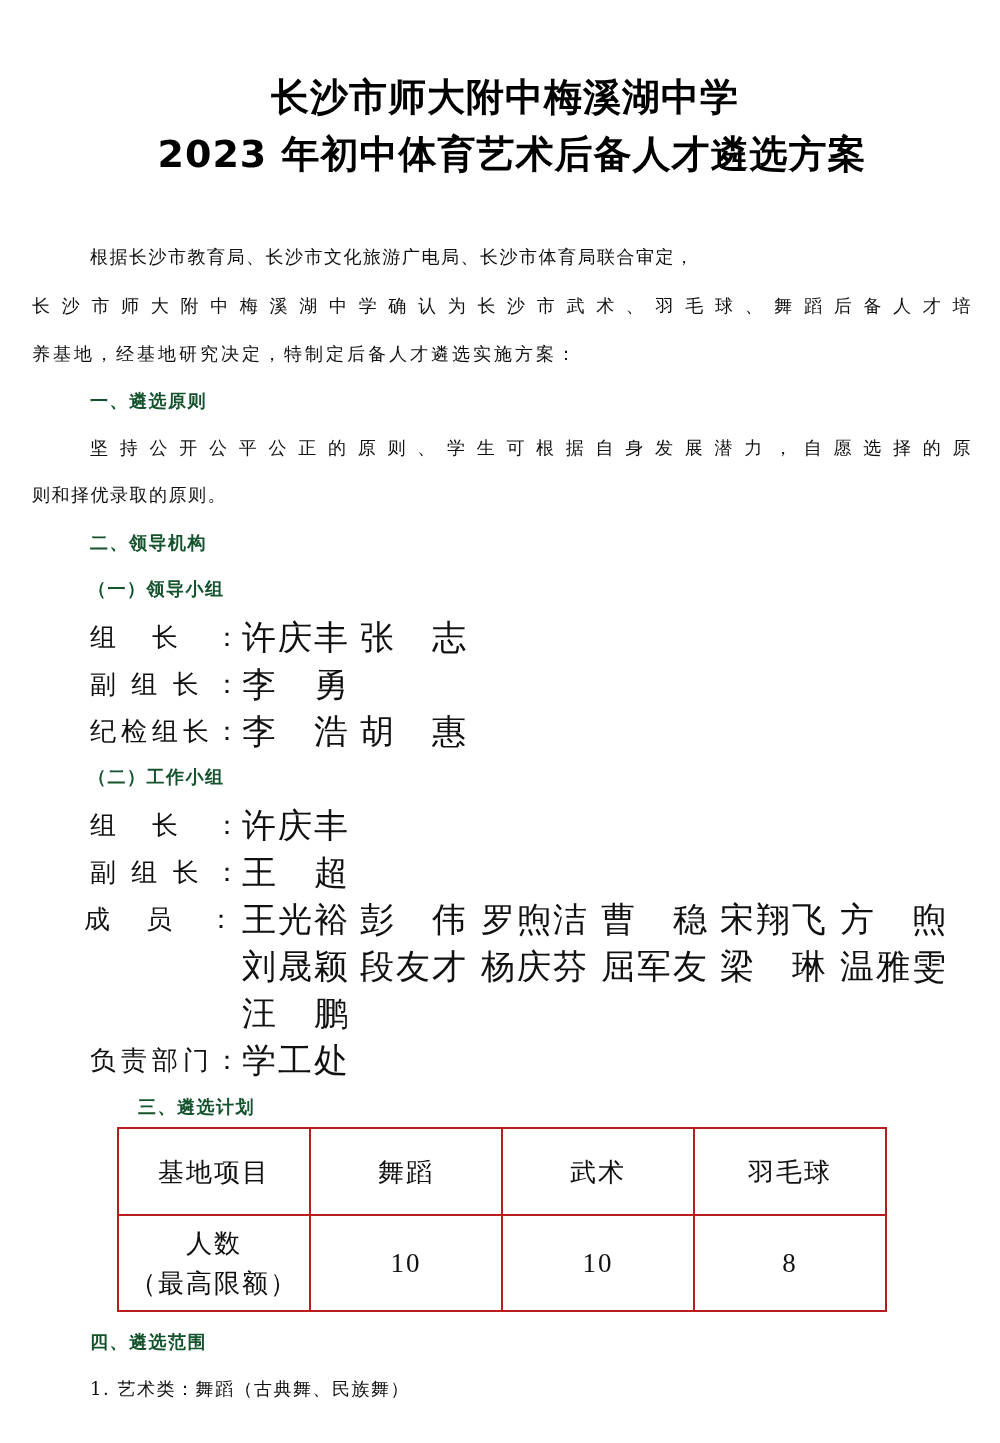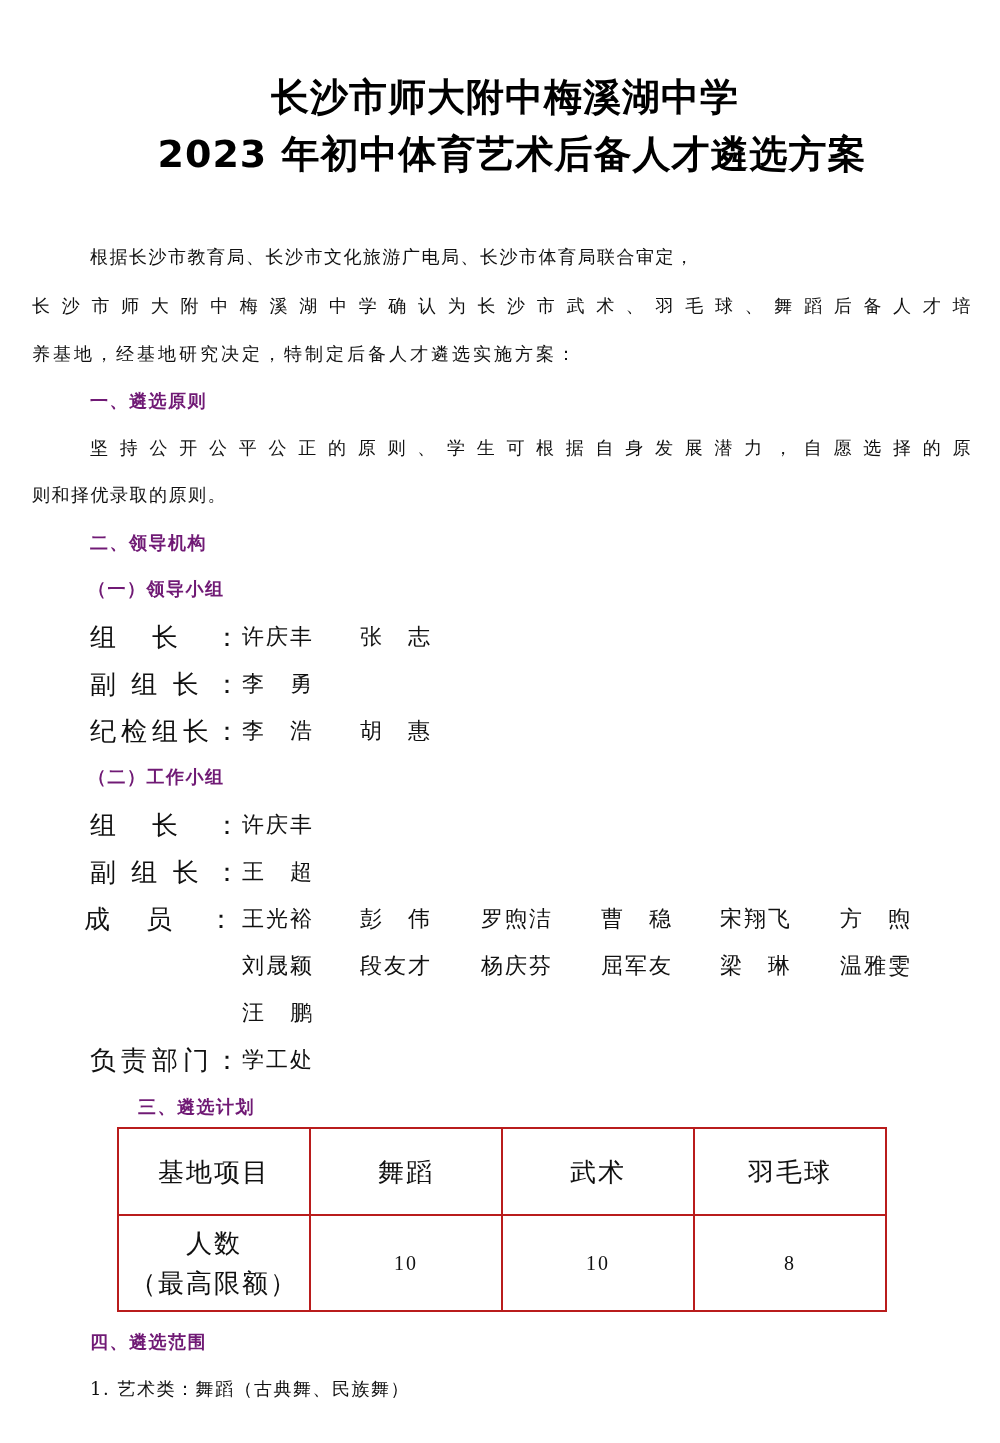--- a/index.html
+++ b/index.html
@@ -15,39 +15,39 @@
       color: #000;
     }
     .t1 { top: 73px; left: 5px; }
     .t2 { top: 130px; left: 12px; }
     .line {
       position: absolute; font-size: 18px; line-height: 34px; white-space: nowrap;
       letter-spacing: 1.5px;
     }
     .heading {
       font-family: "DejaVu Sans", "Liberation Sans", sans-serif;
-      font-weight: bold; color: #701a75;
+      font-weight: bold; color: #14532d;
     }
     .just { text-align-last: justify; text-align: justify; }
     .label {
       position: absolute; font-size: 26px; line-height: 34px; white-space: nowrap;
     }
     .lbl-box { display: inline-block; width: 150px; text-align-last: justify; text-align: justify; }
-    .name { position: absolute; font-size: 22px; line-height: 34px; white-space: nowrap; letter-spacing: 2px; }
+    .name { position: absolute; font-size: 34px; line-height: 34px; white-space: nowrap; letter-spacing: 2px; }
     table.plan {
       position: absolute; left: 117px; top: 1127px; border-collapse: collapse;
       font-size: 26px;
     }
     table.plan td {
       border: 2px solid #b91c1c; text-align: center; vertical-align: middle;
       width: 190px; padding: 0; line-height: 40px; letter-spacing: 2px;
     }
     table.plan tr.r1 td { height: 85px; }
     table.plan tr.r2 td { height: 94px; }
-    .num { font-family: "Liberation Serif", "DejaVu Serif", serif; font-size: 20px; margin-top: 28px; }
+    .num { font-family: "Liberation Serif", "DejaVu Serif", serif; font-size: 27px; margin-top: 28px; }
   </style>
 </head>
 <body>
 
 <div class="title t1">长沙市师大附中梅溪湖中学</div>
 <div class="title t2">2023 年初中体育艺术后备人才遴选方案</div>
 
 <div class="line" style="left:90px; top:240px; width:880px;">根据长沙市教育局、长沙市文化旅游广电局、长沙市体育局联合审定，</div>
 <div class="line just" style="left:32px; top:289px; width:940px;">长沙市师大附中梅溪湖中学确认为长沙市武术、羽毛球、舞蹈后备人才培</div>
 <div class="line" style="left:32px; top:337px; letter-spacing:3px;">养基地，经基地研究决定，特制定后备人才遴选实施方案：</div>

